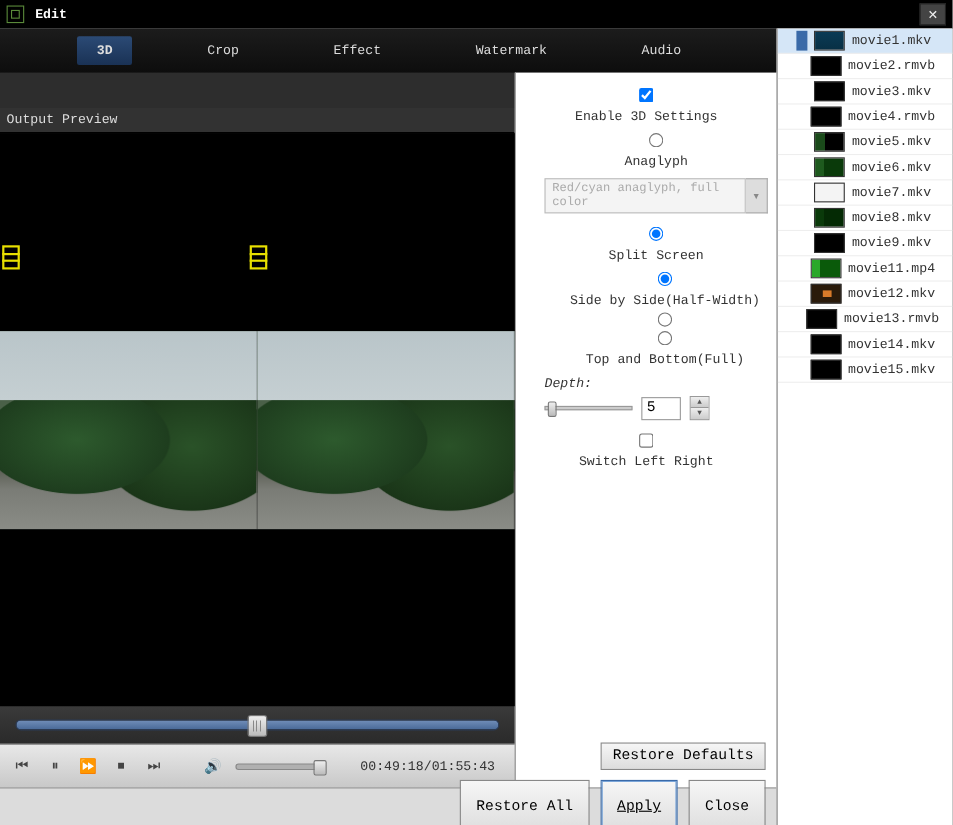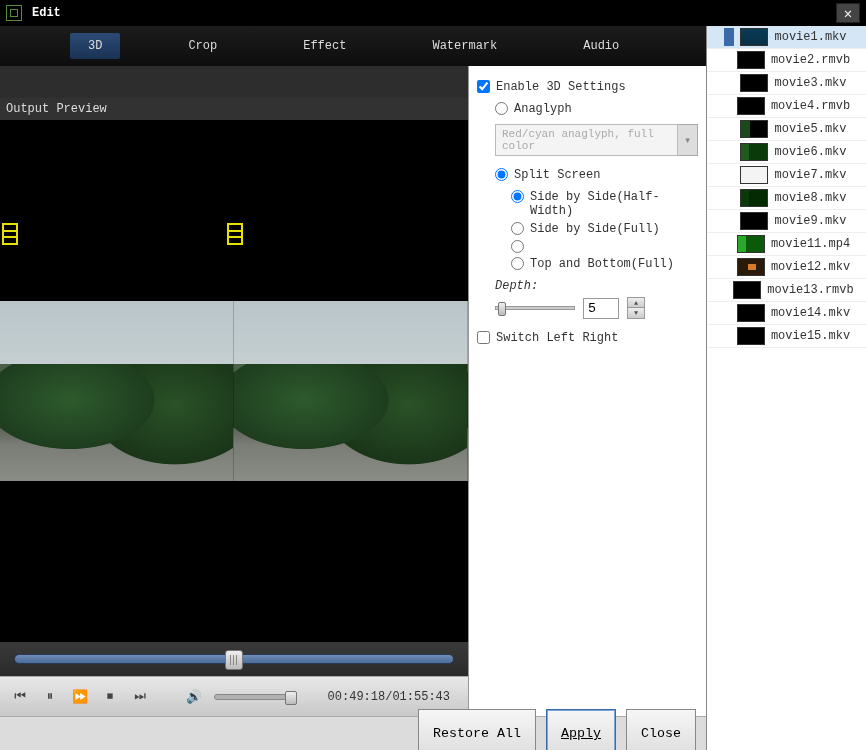--- a/index.html
+++ b/index.html
@@ -65,20 +65,21 @@
   color: #ddd;
   font-family: "Courier New", monospace;
 }
 .tab {
   padding: 6px 18px;
   cursor: pointer;
 }
 .tab.active {
   background: linear-gradient(#2b4a75,#1a3255);
   border-radius: 2px;
+  font-weight: bold;
 }
 .content-row {
   display: flex;
   flex: 1;
   min-height: 0;
 }
 .preview-col {
   flex: 1;
   display: flex;
   flex-direction: column;
@@ -184,21 +185,21 @@
 .settings-col {
   width: 238px;
   background: #fff;
   border-left: 1px solid #999;
   padding: 10px 8px;
   font-family: "Courier New", monospace;
   color: #333;
   display:flex;flex-direction:column;
 }
 .chk-row, .rad-row {
-  display:flex;align-items:flex-start;gap:6px;margin:4px 0;
+  display:flex;align-items:center;gap:6px;margin:4px 0;flex-direction:column;
 }
 .radio-sub { margin-left: 18px; }
 .radio-sub2 { margin-left: 34px; }
 input[type=checkbox],input[type=radio]{width:13px;height:13px;}
 .combo {
   margin:4px 0 8px 18px;
   display:flex;
 }
 .combo-field{
   flex:1;
@@ -353,24 +354,20 @@
           <input type="radio" name="mode" checked="" style="">
           <span>Split Screen</span>
         </div>
         <div id="split-opts">
             <div class="rad-row radio-sub2">
               <input type="radio" name="split" checked="" style="">
               <span>Side by Side(Half-Width)</span>
             </div>
             <div class="rad-row radio-sub2">
               <input type="radio" name="split" style="">
-              <span>Side by Side(Full)</span>
-            </div>
-            <div class="rad-row radio-sub2">
-              <input type="radio" name="split" style="">
             </div>
             <div class="rad-row radio-sub2">
               <input type="radio" name="split" style="">
               <span>Top and Bottom(Full)</span>
             </div>
           </div>
         <div class="radio-sub" style="margin-top:4px;font-style:italic;">
           <span>Depth:</span>
         </div>
         <div class="depth-row">
@@ -381,20 +378,21 @@
           <div class="spinner">
             <div>▲</div>
             <div>▼</div>
           </div>
         </div>
         <div class="chk-row">
           <input type="checkbox" style="">
           <span>Switch Left Right</span>
         </div>
         <div class="settings-spacer"></div>
+        <button class="restore-btn">Restore Defaults</button>
       </div>
     </div>
 
     <div class="footer-row">
       <button class="footer-btn">Restore All</button>
       <button class="footer-btn primary">Apply</button>
       <button class="footer-btn">Close</button>
     </div>
   </div>
 

